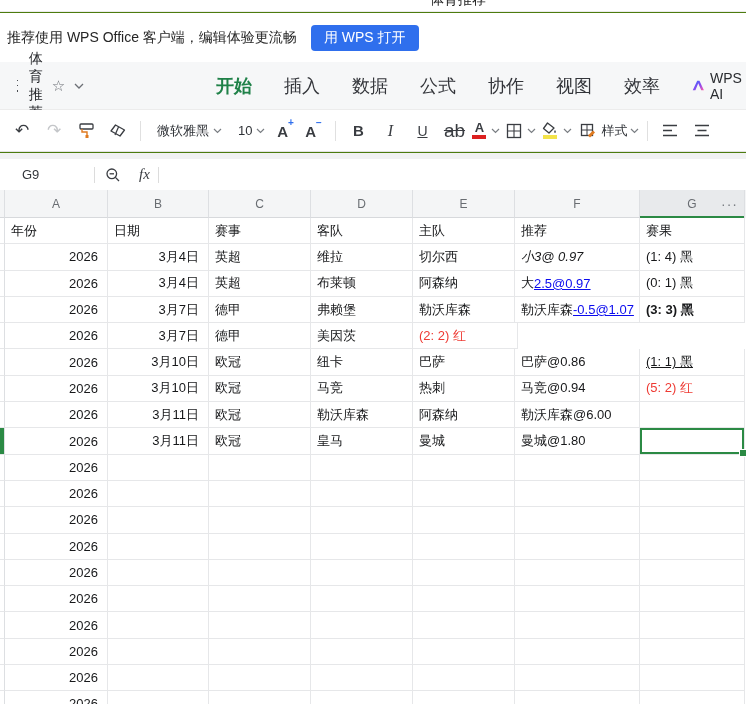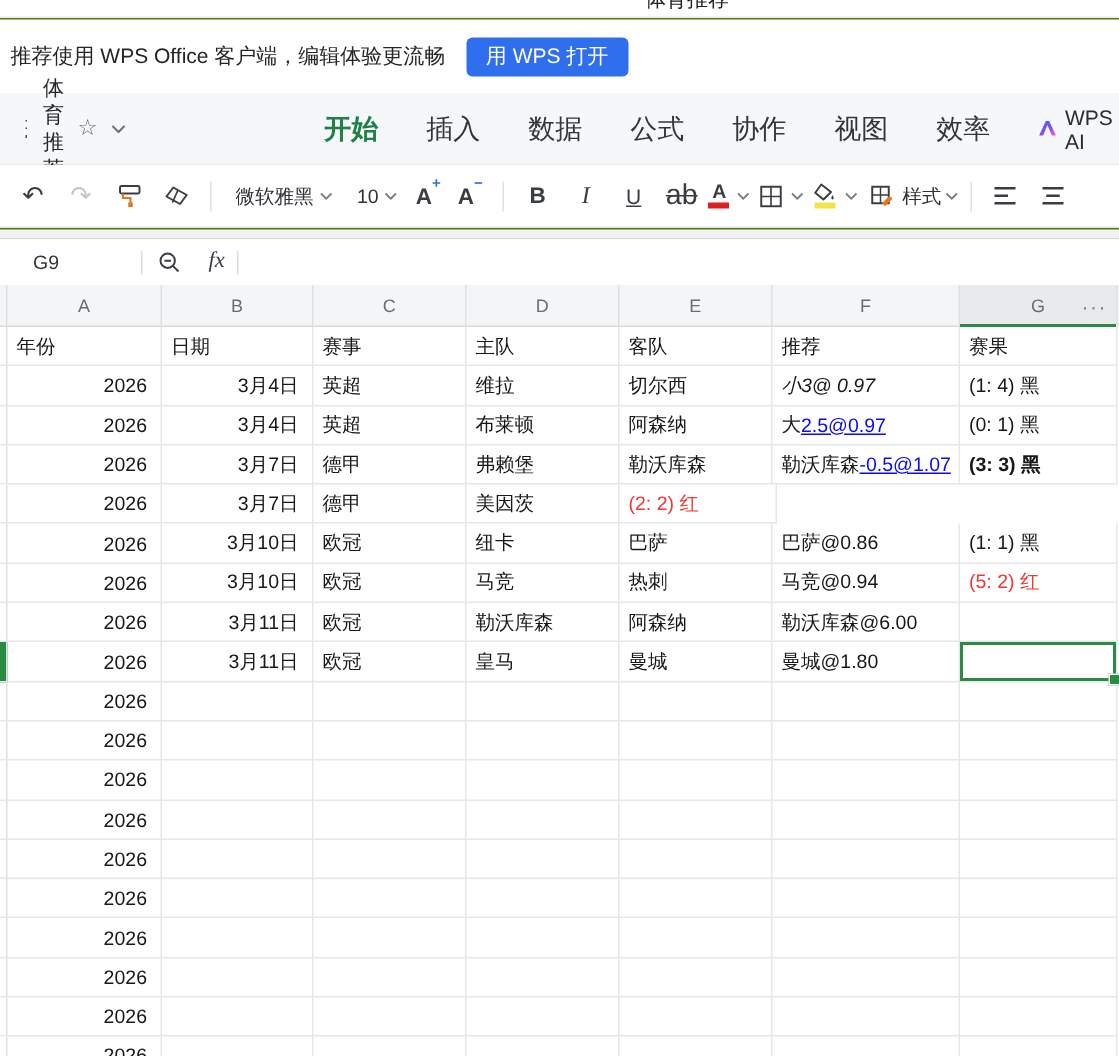--- a/index.html
+++ b/index.html
@@ -299,22 +299,22 @@
         <div class="ch" style="width: 125px;">F</div>
         <div class="ch selcol" style="width: 105px;">G</div>
         <div class="more-cols">···</div>
       </div>
     <div id="rows">
         <div class="row">
           <div class="rowstrip" style="width: 5px;"></div>
           <div class="cell al" style="width: 103px;">年份</div>
           <div class="cell al" style="width: 101px;">日期</div>
           <div class="cell al" style="width: 102px;">赛事</div>
+          <div class="cell al" style="width: 102px;">客队</div>
           <div class="cell al" style="width: 102px;">主队</div>
-          <div class="cell al" style="width: 102px;">客队</div>
           <div class="cell al" style="width: 125px;">推荐</div>
           <div class="cell al" style="width: 105px;">赛果</div>
         </div>
         <div class="row">
           <div class="rowstrip" style="width: 5px;"></div>
           <div class="cell ar" style="width: 103px;">2026</div>
           <div class="cell ar" style="width: 101px;">3月4日</div>
           <div class="cell al" style="width: 102px;">英超</div>
           <div class="cell al" style="width: 102px;">维拉</div>
           <div class="cell al" style="width: 102px;">切尔西</div>
@@ -360,21 +360,21 @@
         <div class="row">
           <div class="rowstrip" style="width: 5px;"></div>
           <div class="cell ar" style="width: 103px;">2026</div>
           <div class="cell ar" style="width: 101px;">3月10日</div>
           <div class="cell al" style="width: 102px;">欧冠</div>
           <div class="cell al" style="width: 102px;">纽卡</div>
           <div class="cell al" style="width: 102px;">巴萨</div>
           <div class="cell al" style="width: 125px;">
             <span>巴萨@0.86</span>
           </div>
-          <div class="cell al" style="width: 105px;">(1: 1) 黑</div>
+          <div class="cell al" style="width: 105px; text-decoration: underline;">(1: 1) 黑</div>
         </div>
         <div class="row">
           <div class="rowstrip" style="width: 5px;"></div>
           <div class="cell ar" style="width: 103px;">2026</div>
           <div class="cell ar" style="width: 101px;">3月10日</div>
           <div class="cell al" style="width: 102px;">欧冠</div>
           <div class="cell al" style="width: 102px;">马竞</div>
           <div class="cell al" style="width: 102px;">热刺</div>
           <div class="cell al" style="width: 125px;">
             <span>马竞@0.94</span>

